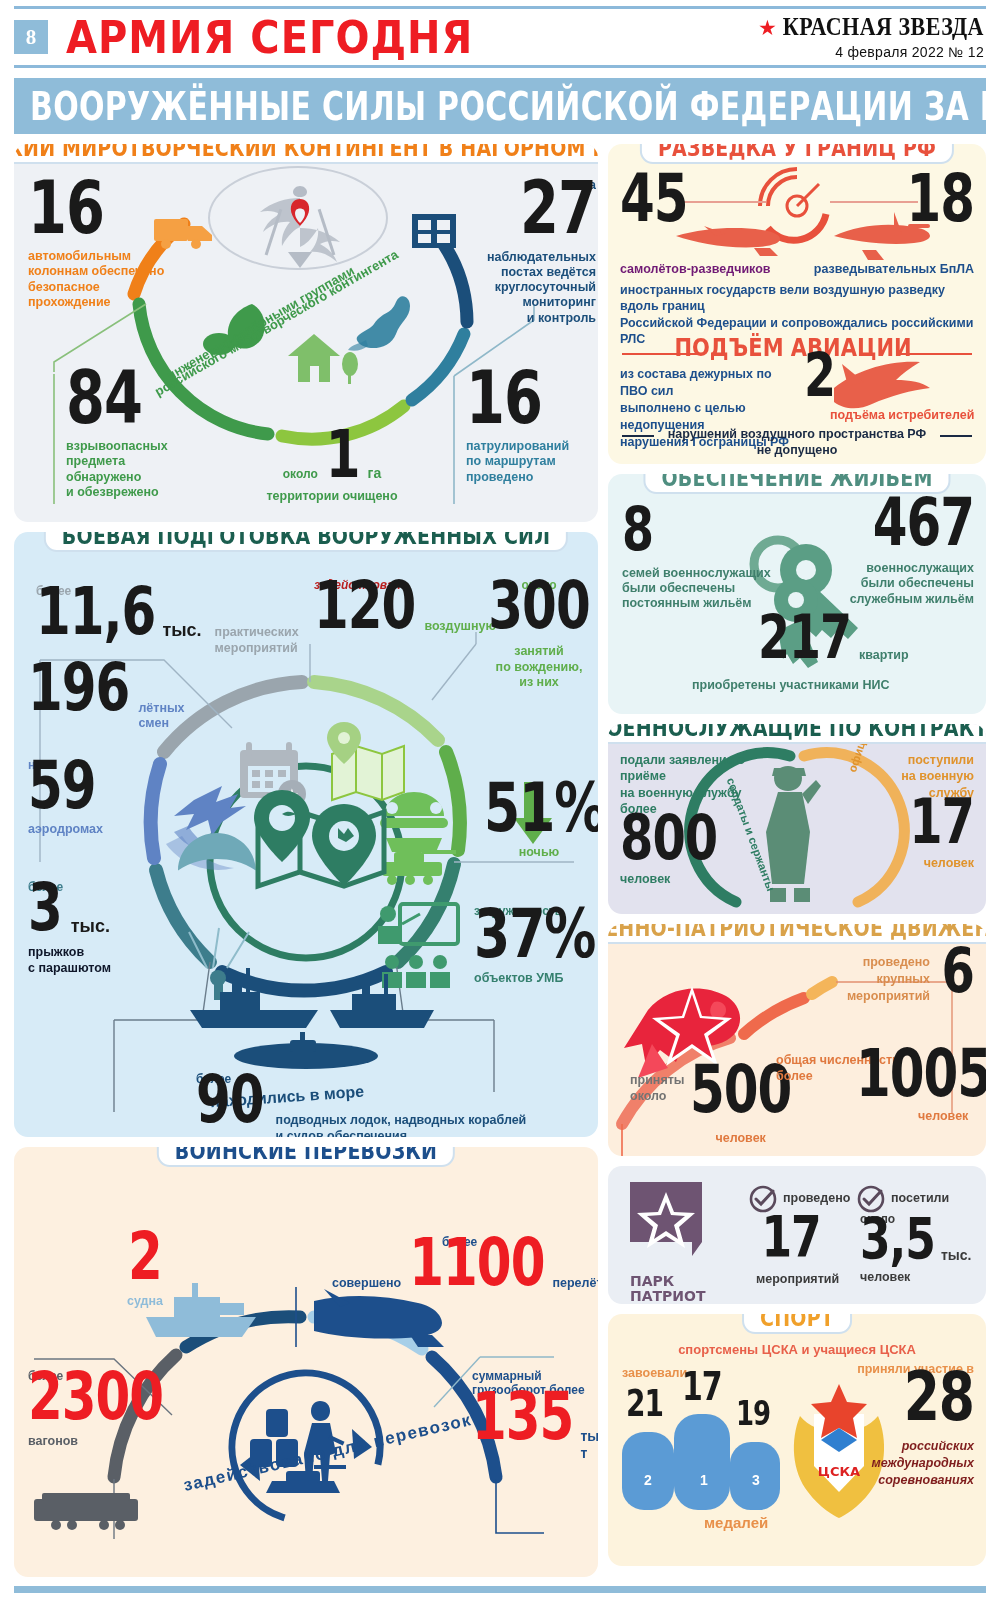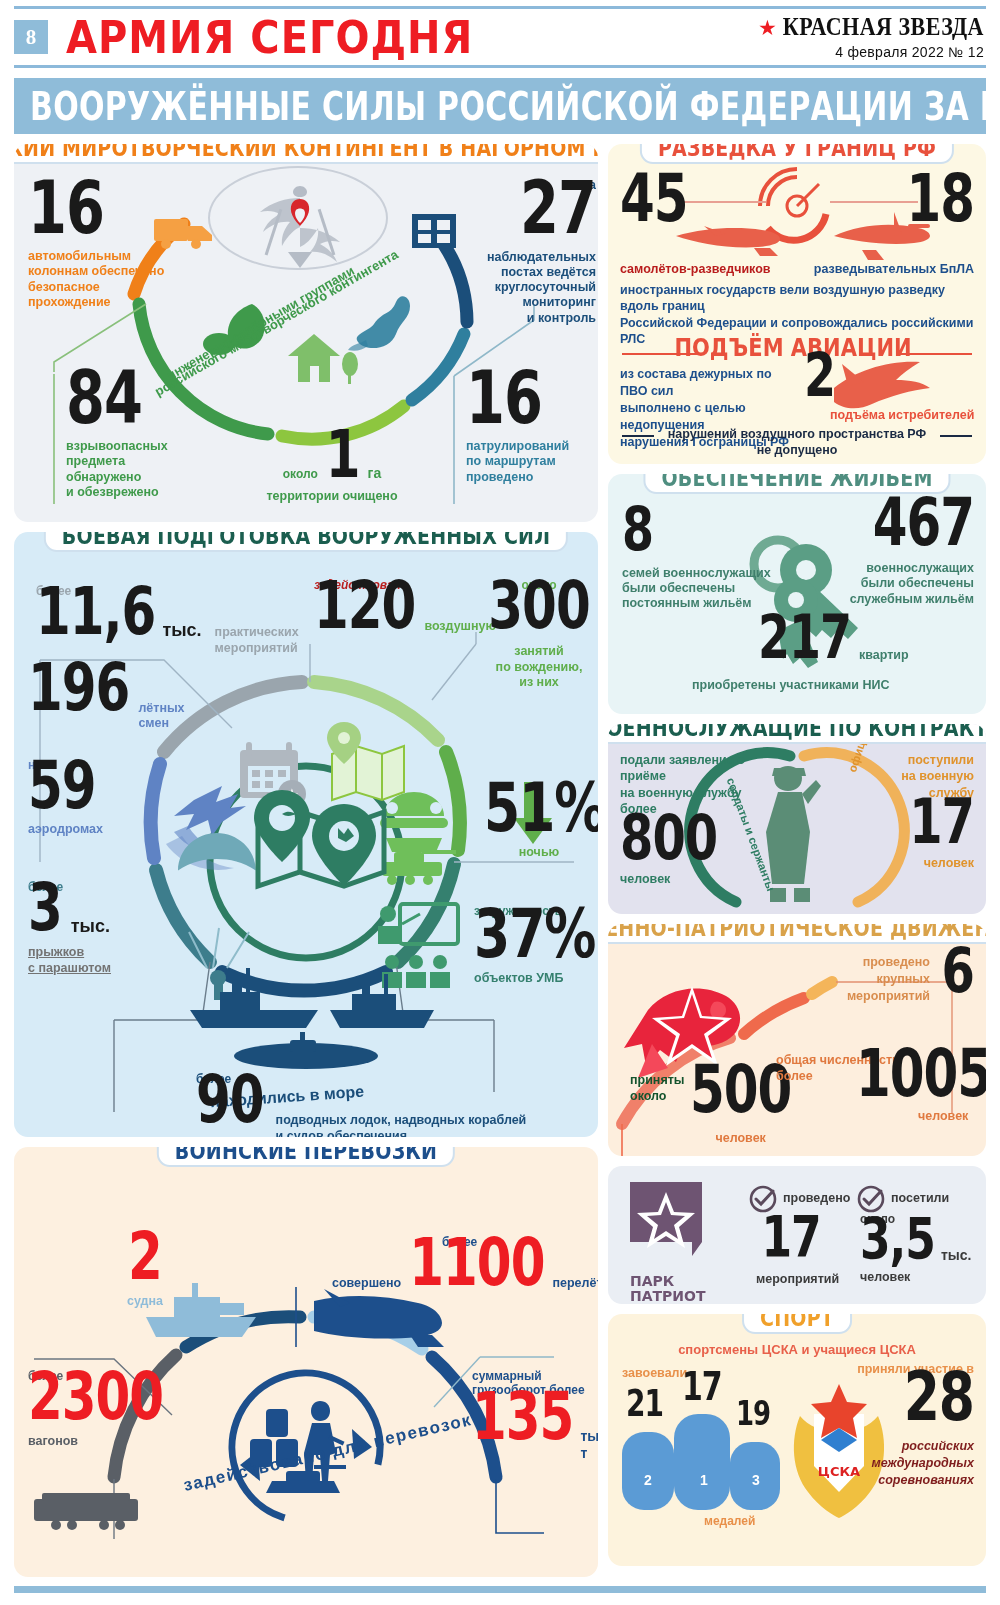--- a/index.html
+++ b/index.html
@@ -355,21 +355,21 @@
           <div class="num" style="font-size:50px;">59</div>
           <div class="lbl" style="color:#5f83c4; margin-top:7px;">аэродромах</div>
         </div>
 
         <div class="abs" style="left:14px; top:348px; width:180px;">
           <div class="tiny" style="color:#3d7d8c;">более</div>
           <div style="display:flex; align-items:baseline; gap:9px;">
             <span class="num" style="font-size:50px;">3</span>
             <span class="lbl" style="font-size:18px; color:#1a1a1a;">тыс.</span>
           </div>
-          <div class="lbl" style="color:#737373; margin-top:7px; white-space:pre-line;text-decoration:underline;">прыжков
+          <div class="lbl" style="color:#0f172a; margin-top:7px; white-space:pre-line;">прыжков
 с парашютом</div>
         </div>
 
         <div class="abs" style="left:300px; top:46px; width:200px;">
           <div class="tiny" style="color:#b91c1c;font-style:italic;">задействовано</div>
           <div style="display:flex; align-items:baseline; gap:9px;">
             <span class="num" style="font-size:50px;">120</span>
             <span class="lbl" style="color:#5fae4b;">воздушную</span>
           </div>
         </div>
@@ -534,21 +534,21 @@
           <line x1="14" y1="292" x2="46" y2="292" stroke="#1a2a44" stroke-width="2"></line>
           <line x1="332" y1="292" x2="364" y2="292" stroke="#1a2a44" stroke-width="2"></line>
         </svg>
 
         <div class="abs" style="left:12px; top:40px;">
           <div class="num" style="font-size:50px;">45</div>
         </div>
         <div class="abs" style="right:12px; top:40px; text-align:right;">
           <div class="num" style="font-size:50px;">18</div>
         </div>
-        <div class="abs" style="left:12px; top:118px; color:#b91c1c; font-size:12.5px; font-weight:bold;">самолётов-разведчиков</div>
+        <div class="abs" style="left:12px; top:118px; color:#701a75; font-size:12.5px; font-weight:bold;">самолётов-разведчиков</div>
         <div class="abs" style="right:12px; top:118px; color:#1d4f8c; font-size:12.5px; font-weight:bold;">разведывательных БпЛА</div>
         <div class="abs" style="left:12px; right:12px; top:138px; color:#1d4f8c; font-size:12.5px; font-weight:bold; line-height:1.3; white-space:pre-line;">иностранных государств вели воздушную разведку вдоль границ
 Российской Федерации и сопровождались российскими РЛС</div>
 
         <div class="abs" style="left:0; right:8px; top:192px; text-align:center;">
           <span style="color:#e8513c; font-size:21px; font-weight:bold; transform:scaleY(1.2); display:inline-block; font-family:'DejaVu Sans',sans-serif;">ПОДЪЁМ АВИАЦИИ</span>
         </div>
 
         <div class="abs" style="left:12px; top:222px; width:180px; color:#1d4f8c; font-size:12.5px; font-weight:bold; line-height:1.35; white-space:pre-line;">из состава дежурных по ПВО сил
 выполнено с целью недопущения
@@ -661,21 +661,21 @@
           </g>
         </svg>
 
         <div class="abs" style="left:222px; top:30px; width:100px; text-align:right; color:#d98d4e; font-size:12.5px; font-weight:bold; line-height:1.35; white-space:pre-line;">проведено
 крупных
 мероприятий</div>
         <div class="abs" style="right:12px; top:32px;">
           <div class="num" style="font-size:48px;">6</div>
         </div>
 
-        <div class="abs" style="left:22px; top:148px; width:56px; color:#14532d; font-size:12.5px; font-weight:bold; line-height:1.3; white-space:pre-line;">приняты
+        <div class="abs" style="left:22px; top:148px; width:56px; color:#737373; font-size:12.5px; font-weight:bold; line-height:1.3; white-space:pre-line;">приняты
 около</div>
         <div class="abs" style="left:82px; top:152px; text-align:center;">
           <div class="num" style="font-size:50px;">500</div>
           <div class="lbl" style="color:#e0793f; margin-top:12px;">человек</div>
         </div>
 
         <div class="abs" style="left:168px; top:128px; color:#e0793f; font-size:12.5px; font-weight:bold; line-height:1.3; white-space:pre-line;">общая численность
 более</div>
         <div class="abs" style="left:248px; top:136px;">
           <div style="display:flex; align-items:baseline; gap:6px;">
@@ -747,21 +747,21 @@
         </div>
         <div class="abs" style="left:74px; top:64px;">
           <span class="num" style="font-size:30px;">17</span>
         </div>
         <div class="abs" style="left:128px; top:92px;">
           <span class="num" style="font-size:26px;">19</span>
         </div>
         <div class="abs" style="left:36px; top:158px; color:#ffffff; font-size:14px; font-weight:bold;">2</div>
         <div class="abs" style="left:92px; top:158px; color:#ffffff; font-size:14px; font-weight:bold;">1</div>
         <div class="abs" style="left:144px; top:158px; color:#ffffff; font-size:14px; font-weight:bold;">3</div>
-        <div class="abs" style="left:96px; top:200px; color:#e8904a; font-size:12px; font-weight:bold;">медалей</div>
+        <div class="abs" style="left:96px; top:200px; color:#e8904a; font-size:15px; font-weight:bold;">медалей</div>
 
         <svg class="abs" style="left:176px; top:66px;" width="110" height="140">
           <g fill="#f0c040">
             <path d="M16 36c-10 24-8 56 8 76 12 16 26 24 31 26 5-2 19-10 31-26 16-20 18-52 8-76-8 10-22 16-39 16s-31-6-39-16z"></path>
           </g>
           <path d="M30 34h50v52L55 112 30 86z" fill="#ffffff"></path>
           <path d="M55 4l8 18 20 2-14 14 4 20-18-10-18 10 4-20-14-14 20-2z" fill="#e8442c"></path>
           <path d="M55 48l18 12-18 12-18-12z" fill="#2f7fd0"></path>
           <text x="55" y="96" font-size="13" font-weight="bold" fill="#d22" text-anchor="middle" font-family="'DejaVu Sans',sans-serif">ЦСКА</text>
         </svg>

